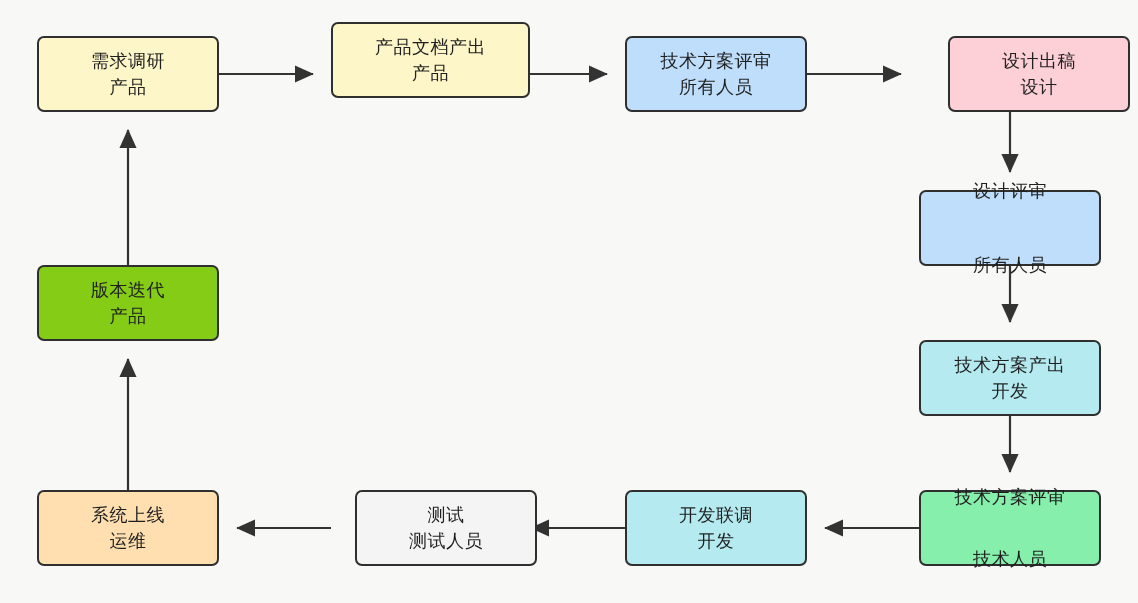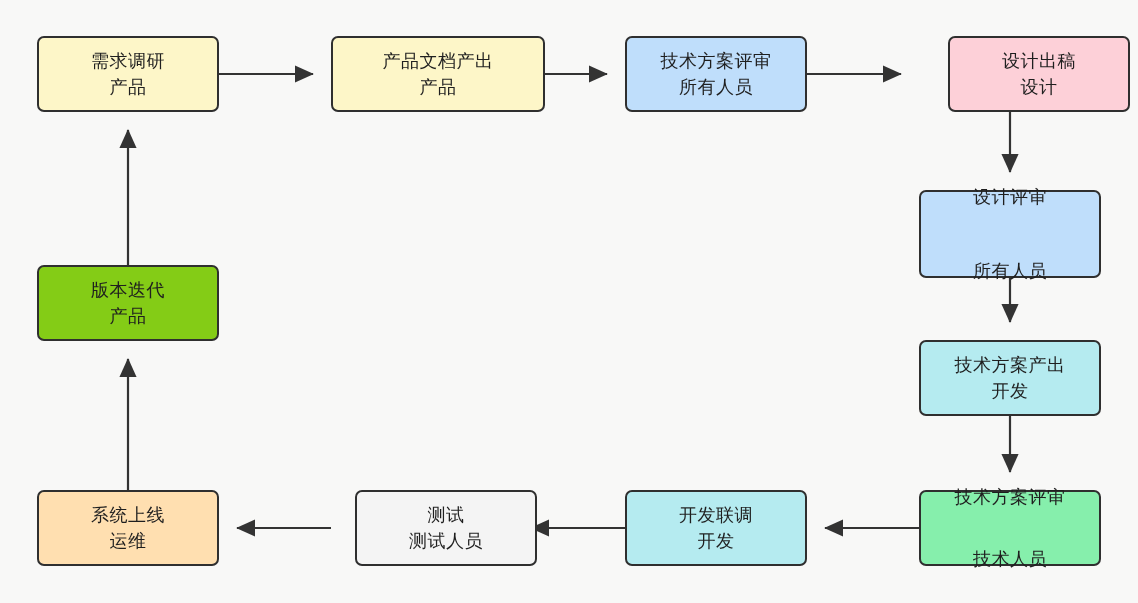--- a/index.html
+++ b/index.html
@@ -65,33 +65,33 @@
         <path d="M 331 528 L 237 528" fill="none" stroke="#333333" stroke-width="2.2" marker-end="url(#arrowhead)"></path>
         <path d="M 128 490 L 128 359" fill="none" stroke="#333333" stroke-width="2.2" marker-end="url(#arrowhead)"></path>
         <path d="M 128 265 L 128 130" fill="none" stroke="#333333" stroke-width="2.2" marker-end="url(#arrowhead)"></path>
       </g>
   </svg>
   <div id="node-group">
       <div class="node" style="left: 37px; top: 36px; width: 182px; height: 76px; background: rgb(253, 246, 200);">
         <div class="node-line">需求调研</div>
         <div class="node-line">产品</div>
       </div>
-      <div class="node" style="left: 331px; top: 36px; width: 214px; height: 76px; background: rgb(253, 246, 200);">
+      <div class="node" style="left: 331px; top: 22px; width: 199px; height: 76px; background: rgb(253, 246, 200);">
         <div class="node-line">产品文档产出</div>
         <div class="node-line">产品</div>
       </div>
       <div class="node" style="left: 625px; top: 36px; width: 182px; height: 76px; background: rgb(191, 222, 251);">
         <div class="node-line">技术方案评审</div>
         <div class="node-line">所有人员</div>
       </div>
       <div class="node" style="left: 948px; top: 36px; width: 182px; height: 76px; background: rgb(253, 208, 216);">
         <div class="node-line">设计出稿</div>
         <div class="node-line">设计</div>
       </div>
-      <div class="node" style="left: 919px; top: 190px; width: 182px; height: 88px; background: rgb(191, 222, 251); gap: 48px;">
+      <div class="node" style="left: 919px; top: 190px; width: 182px; height: 76px; background: rgb(191, 222, 251); gap: 48px;">
         <div class="node-line">设计评审</div>
         <div class="node-line">所有人员</div>
       </div>
       <div class="node" style="left: 919px; top: 340px; width: 182px; height: 76px; background: rgb(181, 235, 240);">
         <div class="node-line">技术方案产出</div>
         <div class="node-line">开发</div>
       </div>
       <div class="node" style="left: 919px; top: 490px; width: 182px; height: 76px; background: #86efac; gap: 36px;">
         <div class="node-line">技术方案评审</div>
         <div class="node-line">技术人员</div>

